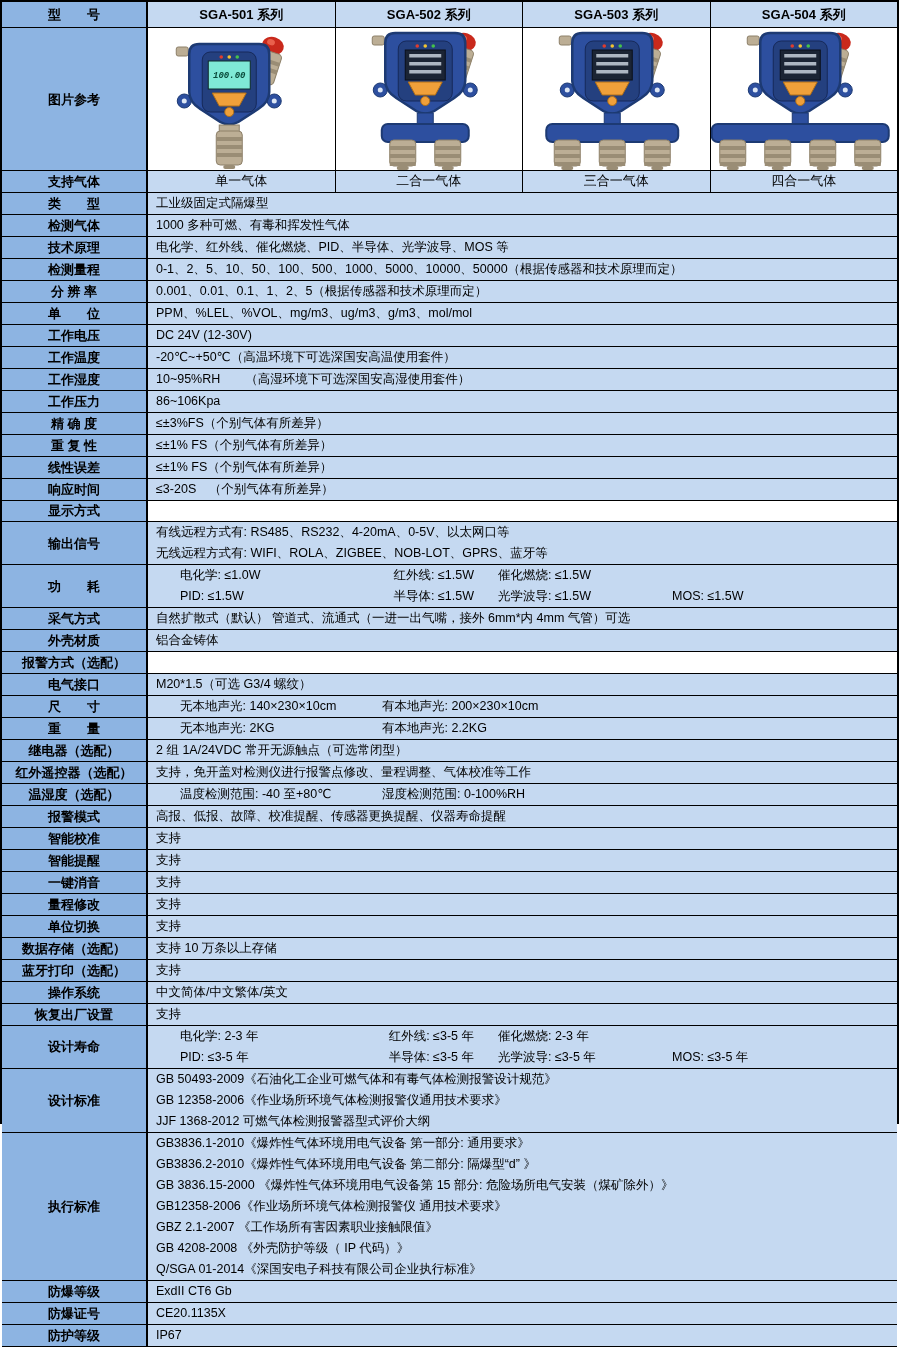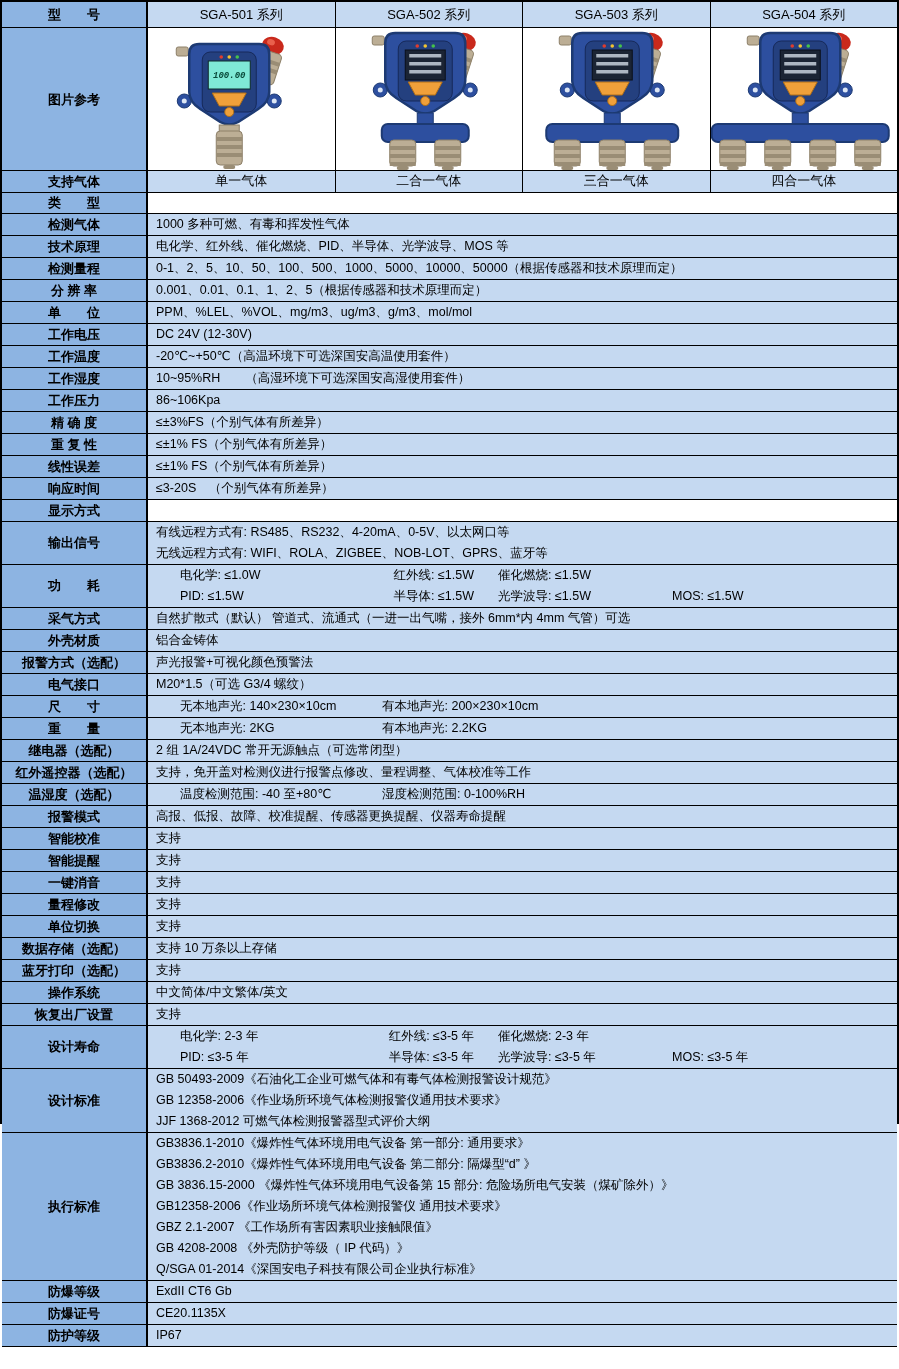--- a/index.html
+++ b/index.html
@@ -34,21 +34,21 @@
   .line.tabs .seg:nth-child(2){min-width:148px;text-align:right;}
   .line.tabs .seg:nth-child(3){min-width:150px;}
   .line.tab2 .seg:nth-child(1){min-width:178px;}
   .c4{
     flex:1;background:var(--value-bg,#C5D9F1);
     align-items:center;justify-content:center;text-align:center;
     border-right:1px solid var(--border,#000);font-size:13px;
   }
   .c4:last-child{border-right:none;}
   .header-row{min-height:26px;}
-  .header-row .c4{font-weight:normal;}
+  .header-row .c4{font-weight:bold;}
   .image-row{height:143px;flex:0 0 143px;}
   .image-row .c4{background:var(--image-bg,#fff);padding:0;overflow:hidden;font-style:italic;}
   .gas-row{min-height:21.5px;}
   .img-slot svg{display:block;}
 </style>
 </head>
 <body>
 
 <div class="sheet">
 
@@ -251,20 +251,23 @@
     <div class="cell label">支持气体</div>
     <div class="cell c4">单一气体</div>
     <div class="cell c4">二合一气体</div>
     <div class="cell c4">三合一气体</div>
     <div class="cell c4">四合一气体</div>
   </div>
 
   <div id="spec-rows">
       <div class="row">
         <div class="cell label">类　　型</div>
+        <div class="cell val">
+          <div class="line">工业级固定式隔爆型</div>
+        </div>
       </div>
       <div class="row">
         <div class="cell label">检测气体</div>
         <div class="cell val">
           <div class="line">1000 多种可燃、有毒和挥发性气体</div>
         </div>
       </div>
       <div class="row">
         <div class="cell label">技术原理</div>
         <div class="cell val">
@@ -361,23 +364,20 @@
         </div>
       </div>
       <div class="row">
         <div class="cell label">外壳材质</div>
         <div class="cell val">
           <div class="line">铝合金铸体</div>
         </div>
       </div>
       <div class="row">
         <div class="cell label">报警方式（选配）</div>
-        <div class="cell val">
-          <div class="line">声光报警+可视化颜色预警法</div>
-        </div>
       </div>
       <div class="row">
         <div class="cell label">电气接口</div>
         <div class="cell val">
           <div class="line">M20*1.5（可选 G3/4 螺纹）</div>
         </div>
       </div>
       <div class="row">
         <div class="cell label">尺　　寸</div>
         <div class="cell val">

